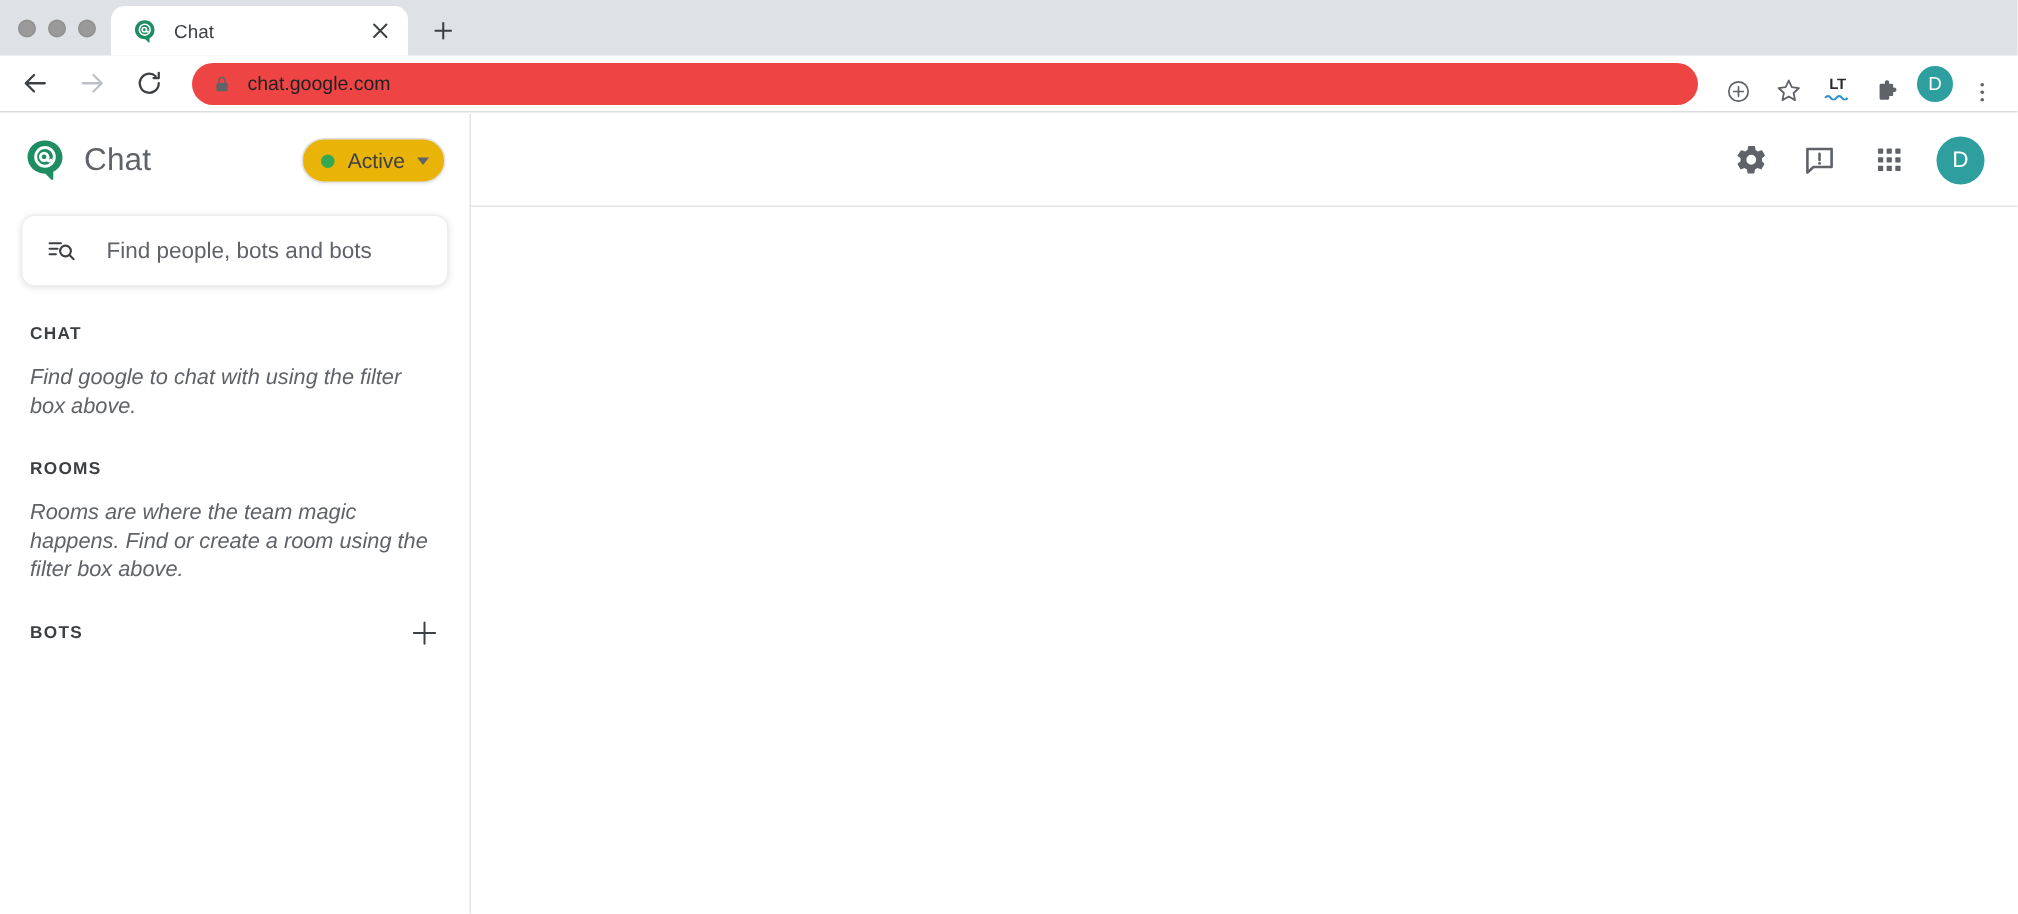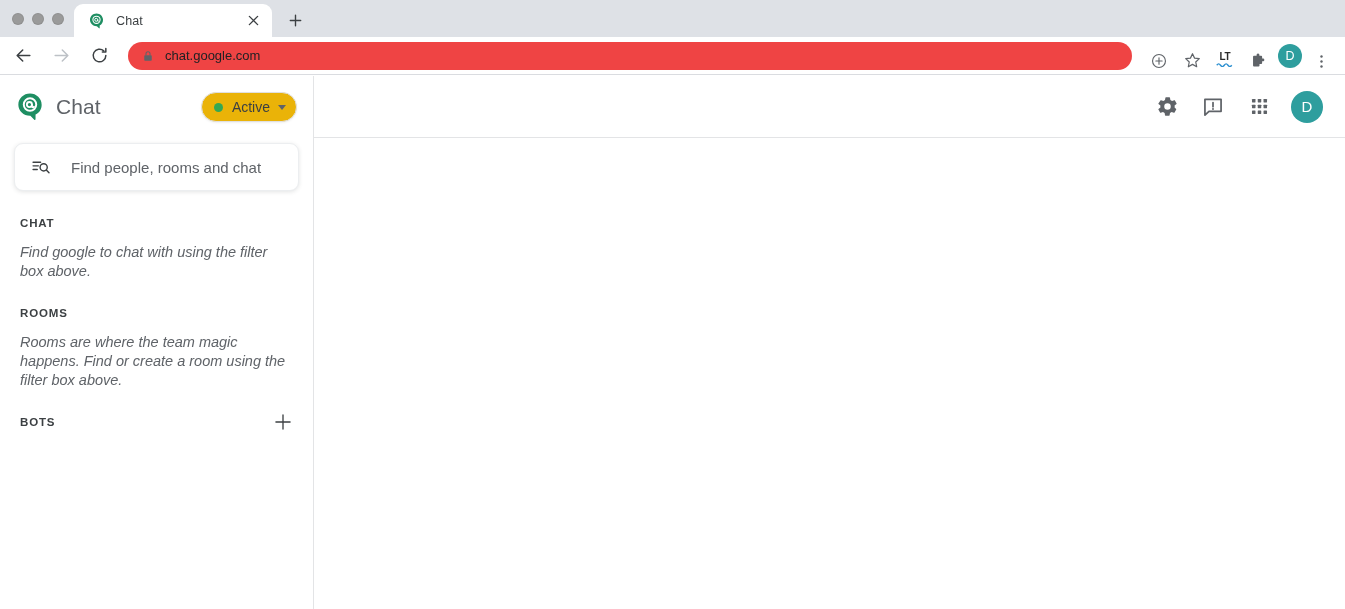--- a/index.html
+++ b/index.html
@@ -455,21 +455,21 @@
       </div>
 
       <div class="search-card">
         <span class="si">
           <svg viewBox="0 0 24 24" width="20" height="20" aria-hidden="true">
             <path d="M2.5 6.2h9 M2.5 10.6h6.3 M2.5 15h5" stroke="#3c4043" stroke-width="1.7" stroke-linecap="round"></path>
             <circle cx="15.2" cy="12.4" r="4.3" fill="none" stroke="#3c4043" stroke-width="1.7"></circle>
             <path d="M18.4 15.6 L21.6 18.9" stroke="#3c4043" stroke-width="1.7" stroke-linecap="round"></path>
           </svg>
         </span>
-        <span class="search-placeholder">Find people, rooms and chat</span>
+        <span class="search-placeholder">Find people, bots and bots</span>
       </div>
 
       <div class="section">
 
         <div>
           <div class="section-head">
             <span class="section-title">CHAT</span>
           </div>
           <div class="section-body">Find google to chat with using the filter box above.</div>
         </div>

